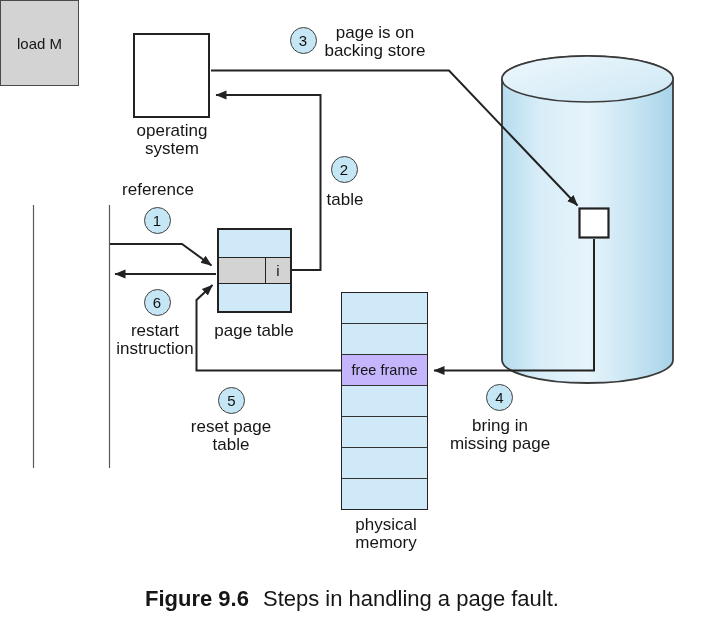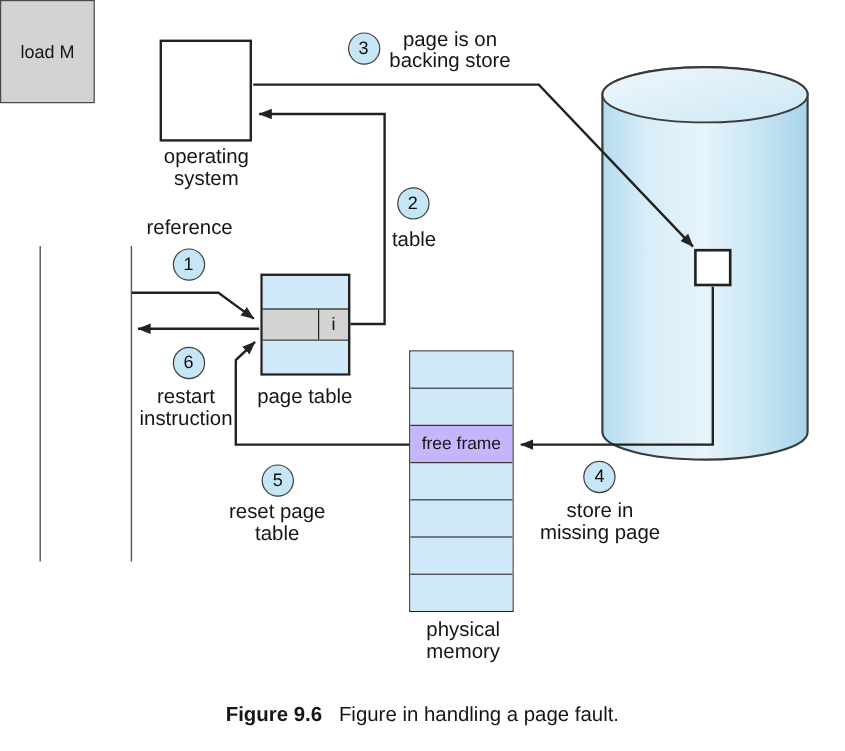--- a/index.html
+++ b/index.html
@@ -100,21 +100,21 @@
   }
   #wires .wire { stroke: var(--line-color); stroke-width: 2; fill: none; }
   #wires .thin { stroke: #5a5a5a; stroke-width: 1.2; }
   #wires .cyl-body { stroke: #3a3a3a; stroke-width: 1.8; }
   #wires .cyl-top { stroke: #3a3a3a; stroke-width: 1.6; }
   #wires .frame-sq { fill: #ffffff; stroke: var(--line-color); stroke-width: 2.2; }
   
   #caption {
     position: absolute; left: 0; top: 586px; width: 704px;
     display: flex; justify-content: center; align-items: flex-start; gap: 14px;
-    font-size: 17px;
+    font-size: 22px;
   }
   #caption .cap-label { font-weight: bold; }
 </style>
 </head>
 <body>
 
 <div id="stage">
 
   <svg id="wires" viewBox="0 0 704 626">
     <defs>
@@ -188,25 +188,25 @@
   <div class="step-circle" style="left:330.5px; top:155.5px;">2</div>
   <div class="step-circle" style="left:289.5px; top:26.5px;">3</div>
   <div class="step-circle" style="left:486px; top:383.5px;">4</div>
   <div class="step-circle" style="left:218px; top:386.5px;">5</div>
   <div class="step-circle" style="left:143.5px; top:288.5px;">6</div>
 
   <div class="lbl" style="left:158px; top:181px;">reference</div>
   <div class="lbl" style="left:345px; top:191px;">table</div>
   <div class="lbl" style="left:375px; top:24px;">page is on
 backing store</div>
-  <div class="lbl" style="left:500px; top:417px;">store in
+  <div class="lbl" style="left:500px; top:417px;">bring in
 missing page</div>
   <div class="lbl" style="left:231px; top:418px;">reset page
 table</div>
   <div class="lbl" style="left:155px; top:322px;">restart
 instruction</div>
 
   <div id="caption">
     <span class="cap-label">Figure 9.6</span>
-    <span class="cap-text">Figure in handling a page fault.</span>
+    <span class="cap-text">Steps in handling a page fault.</span>
   </div>
 
 </div>
 
 </body></html>

